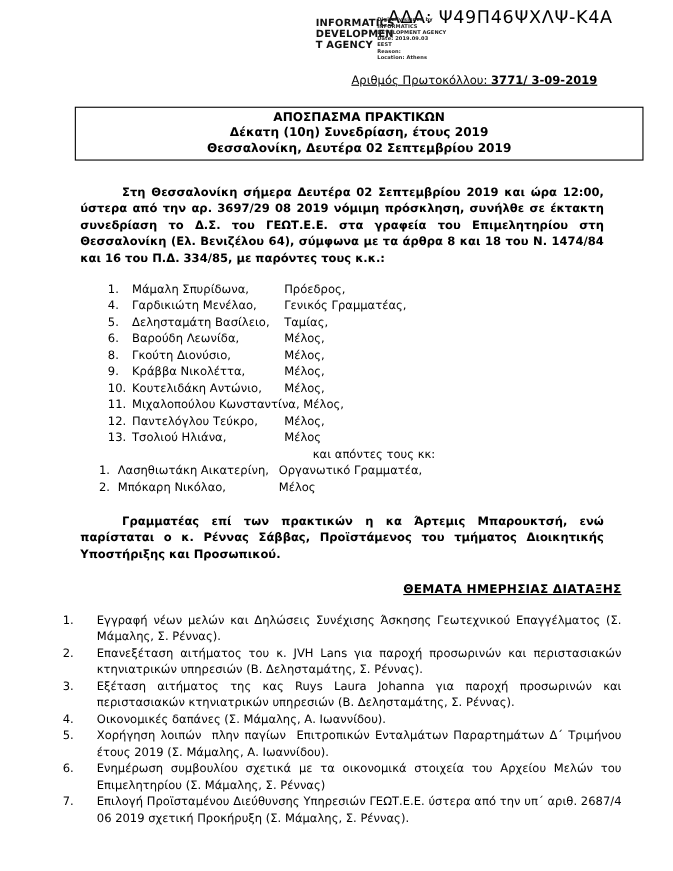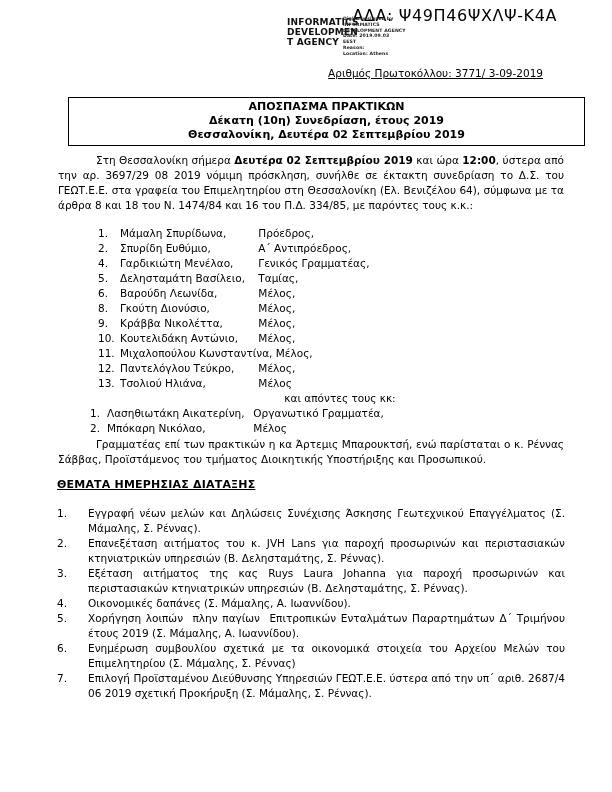--- a/index.html
+++ b/index.html
@@ -9,49 +9,49 @@
     font-size:10.5px;line-height:15px;
     -webkit-font-smoothing:antialiased;
   }
   .page{position:relative;width:612px;height:792px;background:#fff;overflow:hidden;}
 
   
   .ada{position:absolute;top:8px;right:55px;font-size:16px;letter-spacing:.6px;white-space:nowrap;}
   .stamp-big{position:absolute;left:287px;top:17px;width:58px;font-size:9px;font-weight:bold;line-height:10px;letter-spacing:.2px;color:#111;}
   .sig-block{position:absolute;left:343px;top:16px;width:66px;font-size:4.6px;line-height:5.8px;font-weight:bold;color:#222;letter-spacing:.1px;}
   .protocol{position:absolute;top:66px;right:69px;text-decoration:underline;white-space:nowrap;}
-  .protocol b{font-weight:normal;}
+  .protocol b{font-weight:bold;}
 
   
   .title-box{
     position:absolute;top:97px;left:68px;width:483px;
     border:1.5px solid #000;text-align:center;font-weight:bold;
     font-size:11px;line-height:14px;padding:2px 16px 3px;
   }
   .title-box .u{}
 
   
   .content{position:absolute;top:152px;left:57px;width:508px;}
-  p{margin:1px;}
+  p{margin:16px;font-weight:bold;}
   .justify{text-align:justify;text-justify:inter-word;}
   .indent{text-indent:38px;}
   .intro{margin-bottom:13px;}
 
   .members{margin-left:41px;}
   .member-row{white-space:nowrap;}
   .m-num{display:inline-block;width:22px;}
   .m-name{display:inline-block;min-width:135px;}
 
   .absent-intro{margin-left:58px;text-align:center;}
   .members-absent{margin-left:33px;}
   .members-absent .m-num{width:17px;}
   .members-absent .m-name{min-width:143px;}
 
   .agenda-heading{
-    text-align:left;font-weight:bold;text-decoration:underline;
+    text-align:right;font-weight:bold;text-decoration:underline;
     font-size:11px;letter-spacing:.2px;margin:10px 0 14px 0;
   }
   .agenda{margin:0;}
   .agenda-row{display:flex;}
   .a-num{flex:0 0 31px;}
   .a-text{flex:1;text-align:justify;text-justify:inter-word;}
 </style>
 </head>
 <body>
 
@@ -81,21 +81,20 @@
     <div>Δέκατη (10η) Συνεδρίαση, έτους 2019</div>
     <div class="u">Θεσσαλονίκη, Δευτέρα 02 Σεπτεμβρίου 2019</div>
   </div>
 
   <div class="content">
 
     <p class="justify indent intro"><span>Στη Θεσσαλονίκη σήμερα </span><b>Δευτέρα 02 Σεπτεμβρίου 2019</b><span> και ώρα </span><b>12:00</b><span>, ύστερα από την αρ. 3697/29 08 2019 νόμιμη πρόσκληση, συνήλθε σε έκτακτη συνεδρίαση το Δ.Σ. του ΓΕΩΤ.Ε.Ε. στα γραφεία του Επιμελητηρίου στη Θεσσαλονίκη (Ελ. Βενιζέλου 64), σύμφωνα με τα άρθρα 8 και 18 του Ν. 1474/84 και 16 του Π.Δ. 334/85, με παρόντες τους κ.κ.:</span></p>
 
     <div class="members">
       <div class="member-row"><span class="m-num">1.</span><span class="m-name">Μάμαλη Σπυρίδωνα,</span> <span>Πρόεδρος,</span></div>
-      <div class="member-row"><span class="m-num">2.</span><span class="m-name">Σπυρίδη Ευθύμιο,</span> <span>Α΄ Αντιπρόεδρος,</span></div>
       <div class="member-row"><span class="m-num">4.</span><span class="m-name">Γαρδικιώτη Μενέλαο,</span> <span>Γενικός Γραμματέας,</span></div>
       <div class="member-row"><span class="m-num">5.</span><span class="m-name">Δελησταμάτη Βασίλειο,</span> <span>Ταμίας,</span></div>
       <div class="member-row"><span class="m-num">6.</span><span class="m-name">Βαρούδη Λεωνίδα,</span> <span>Μέλος,</span></div>
       <div class="member-row"><span class="m-num">8.</span><span class="m-name">Γκούτη Διονύσιο,</span> <span>Μέλος,</span></div>
       <div class="member-row"><span class="m-num">9.</span><span class="m-name">Κράββα Νικολέττα,</span> <span>Μέλος,</span></div>
       <div class="member-row"><span class="m-num">10.</span><span class="m-name">Κουτελιδάκη Αντώνιο,</span> <span>Μέλος,</span></div>
       <div class="member-row"><span class="m-num">11.</span><span class="m-name">Μιχαλοπούλου Κωνσταντίνα,</span> <span>Μέλος,</span></div>
       <div class="member-row"><span class="m-num">12.</span><span class="m-name">Παντελόγλου Τεύκρο,</span> <span>Μέλος,</span></div>
       <div class="member-row"><span class="m-num">13.</span><span class="m-name">Τσολιού Ηλιάνα,</span> <span>Μέλος</span></div>
     </div>

